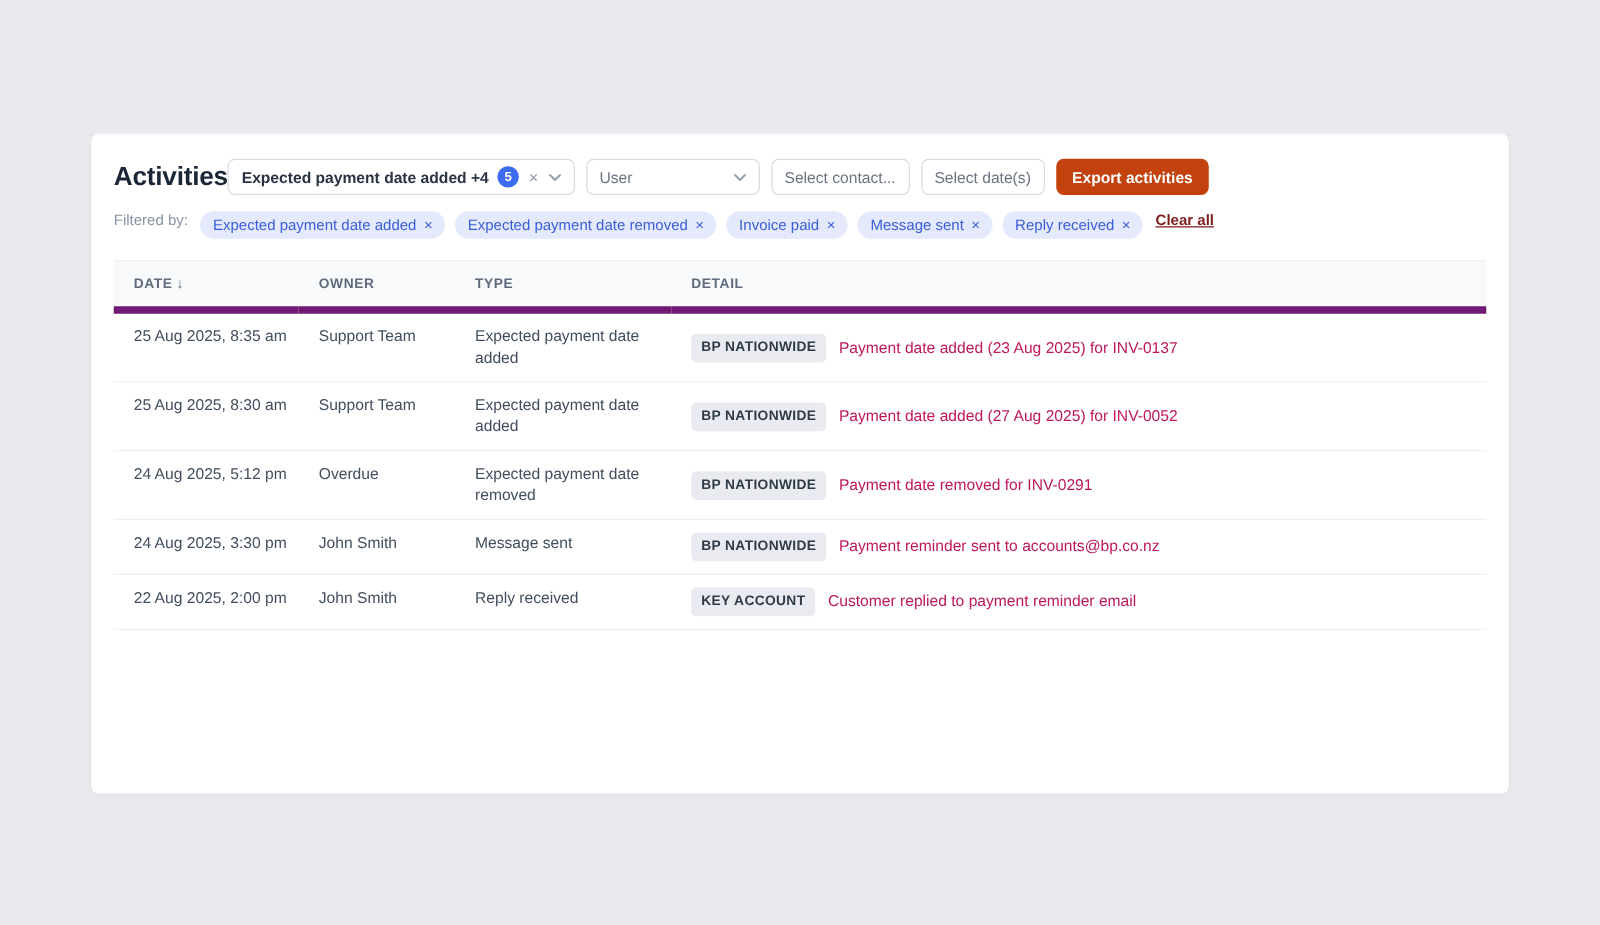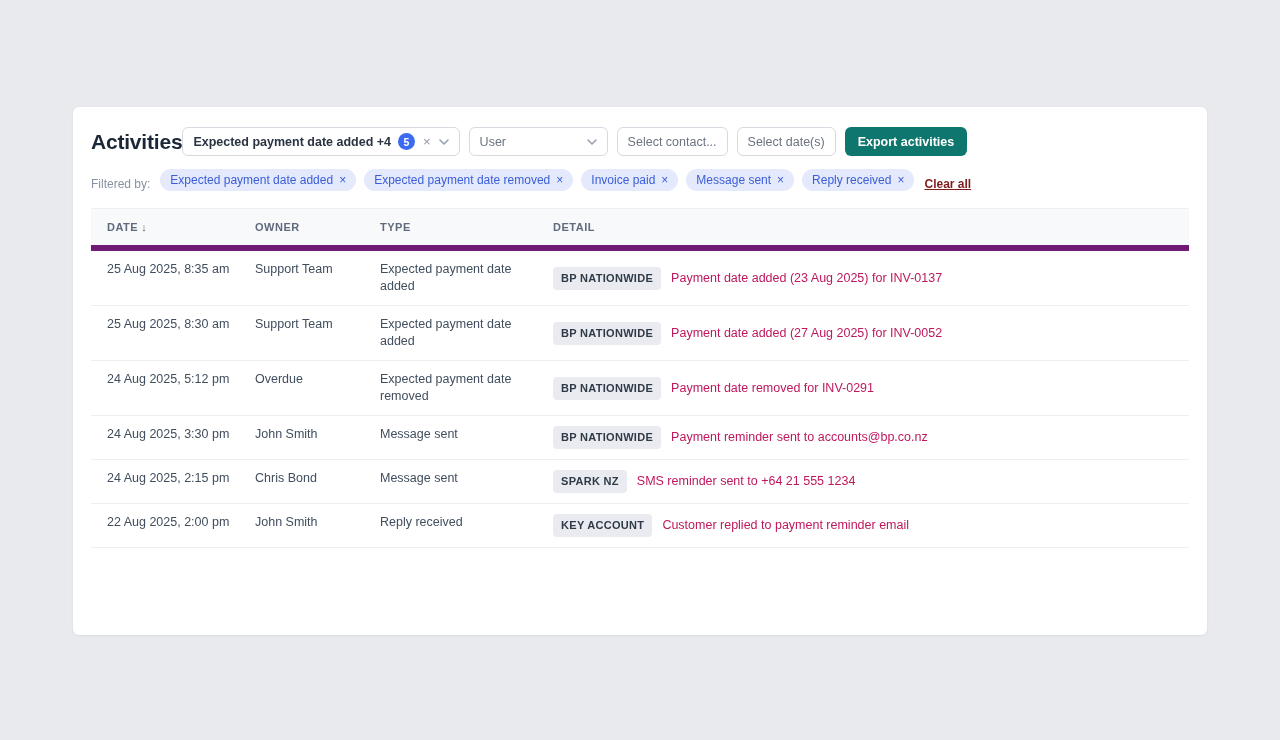--- a/index.html
+++ b/index.html
@@ -54,32 +54,32 @@
     padding: 0 4px;
   }
   .icon-x { color: #8e97a5; font-size: 13px; margin-left: 8px; line-height: 1; }
   .chev { display: inline-flex; margin-left: 8px; }
   .muted { color: #6b7480; }
   .select-user { width: 139px; justify-content: space-between; }
   .btn-plain { color: #6b7480; }
   .btn-export {
     height: 29px;
     display: flex; align-items: center;
-    background: #0f766e;
+    background: #c2410c;
     color: #ffffff;
     border: none;
     border-radius: 6px;
     padding: 0 13px;
     font-size: 12.5px; font-weight: 700;
     cursor: pointer;
     font-family: inherit;
   }
   
   .filter-bar {
-    display: flex; align-items: flex-end;
+    display: flex; align-items: flex-start;
     gap: 8px;
     margin-top: 13px;
     flex-wrap: nowrap;
   }
   .fb-label { font-size: 12px; color: #8792a2; margin-right: 2px; }
   .chip {
     display: inline-flex; align-items: center; gap: 6px;
     background: #e4e9fb;
     color: #3b5ed8;
     border-radius: 999px;
@@ -280,31 +280,20 @@
           <td class="c-owner">John Smith</td>
           <td class="c-type">Message sent</td>
           <td class="c-detail">
             <span class="detail-wrap">
               <span class="company-badge">BP NATIONWIDE</span>
               <span class="detail-text">Payment reminder sent to accounts@bp.co.nz</span>
             </span>
           </td>
         </tr>
 
-        <tr>
-          <td class="c-date">24 Aug 2025, 2:15 pm</td>
-          <td class="c-owner">Chris Bond</td>
-          <td class="c-type">Message sent</td>
-          <td class="c-detail">
-            <span class="detail-wrap">
-              <span class="company-badge">SPARK NZ</span>
-              <span class="detail-text">SMS reminder sent to +64 21 555 1234</span>
-            </span>
-          </td>
-        </tr>
 
 
         <tr>
           <td class="c-date">22 Aug 2025, 2:00 pm</td>
           <td class="c-owner">John Smith</td>
           <td class="c-type">Reply received</td>
           <td class="c-detail">
             <span class="detail-wrap">
               <span class="company-badge">KEY ACCOUNT</span>
               <span class="detail-text">Customer replied to payment reminder email</span>

